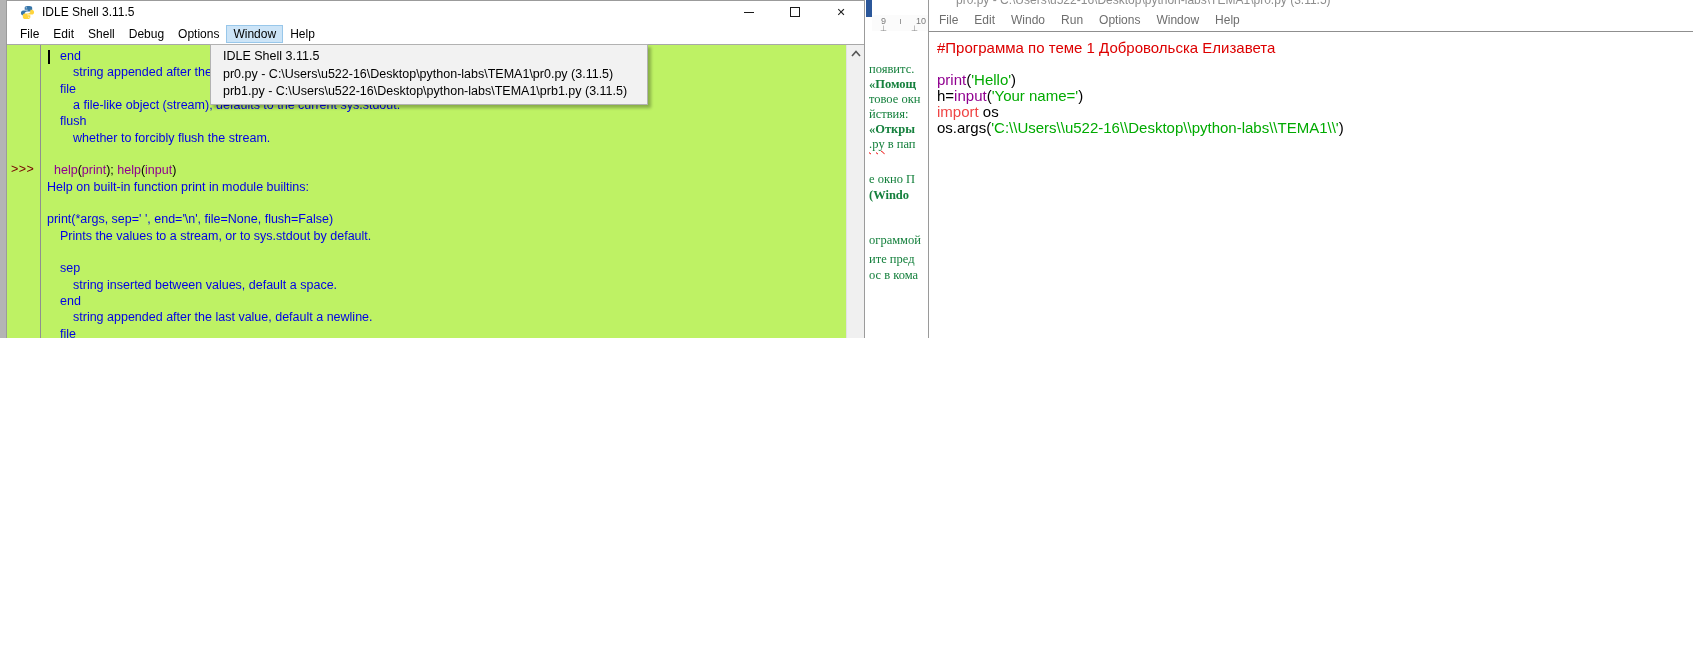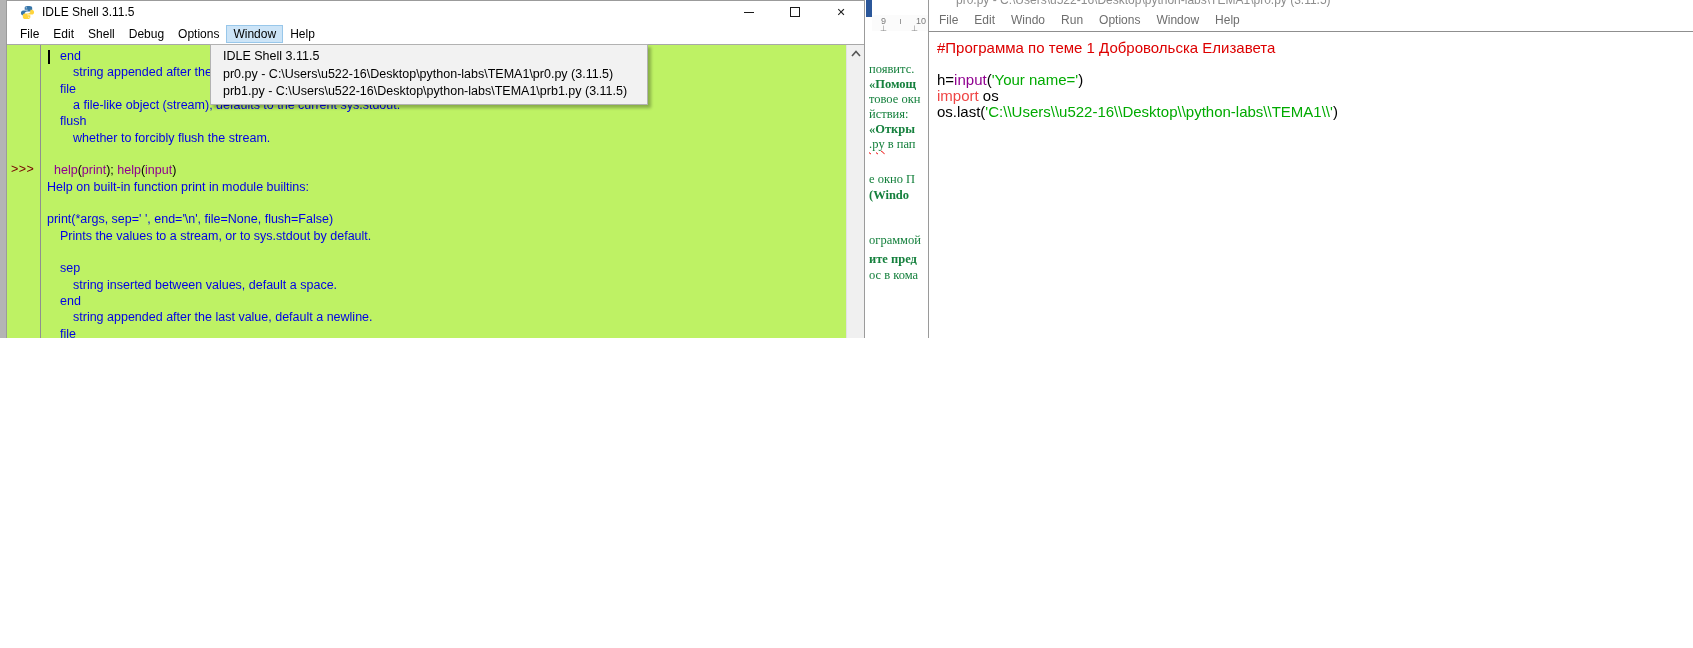--- a/index.html
+++ b/index.html
@@ -152,21 +152,21 @@
   <div id="doc-lines">
       <div class="dline" style="top: 62px;"><span>появитс.</span></div>
       <div class="dline" style="top: 77px;"><span class="b ">«Помощ</span></div>
       <div class="dline" style="top: 92px;"><span>товое окн</span></div>
       <div class="dline" style="top: 107px;"><span>йствия:</span></div>
       <div class="dline" style="top: 122px;"><span class="b ">«Откры</span></div>
       <div class="dline" style="top: 137px;"><span class="squig">.py</span><span> в пап</span></div>
       <div class="dline" style="top: 172px;"><span>е окно П</span></div>
       <div class="dline" style="top: 188px;"><span class="b ">(Windo</span></div>
       <div class="dline" style="top: 233px;"><span>ограммой</span></div>
-      <div class="dline" style="top: 252px; font-weight: bold;"><span>ите пред</span></div>
+      <div class="dline" style="top: 252px;"><span>ите пред</span></div>
       <div class="dline" style="top: 268px;"><span>ос в кома</span></div>
     </div>
 </div>
 
 <div class="win" id="editor">
   <div class="ed-titlebar">
     <div class="ed-titlebar-inner">
       <span class="ed-ticon">
         <svg viewBox="0 0 16 16" width="13" height="13">
           <path fill="#3776ab" d="M8 1C6 1 5 1.8 5 3v2h3.2v.8H3.5C2 5.8 1 6.9 1 8.4S2 11 3.5 11H5V9.4C5 8 6 7 7.5 7H11c1.1 0 2-.8 2-2V3c0-1.2-1-2-3-2H8z"></path>
@@ -181,17 +181,18 @@
       <span class="mitem">Edit</span>
       <span class="mitem">Windo</span>
       <span class="mitem">Run</span>
       <span class="mitem">Options</span>
       <span class="mitem">Window</span>
       <span class="mitem">Help</span>
     </div>
   <div class="ed-code" id="ed-code">
       <div class="crow"><span class="c-com">#Программа по теме 1 Добровольска Елизавета</span></div>
       <div class="crow"></div>
+      <div class="crow"><span class="c-builtin">print</span><span class="c-txt">(</span><span class="c-str">'Hello'</span><span class="c-txt">)</span></div>
       <div class="crow"><span class="c-txt">h=</span><span class="c-builtin">input</span><span class="c-txt">(</span><span class="c-str">'Your name='</span><span class="c-txt">)</span></div>
       <div class="crow"><span class="c-kw">import</span><span class="c-txt"> os</span></div>
-      <div class="crow"><span class="c-txt">os.last(</span><span class="c-str">'C:\\Users\\u522-16\\Desktop\\python-labs\\TEMA1\\'</span><span class="c-txt">)</span></div>
+      <div class="crow"><span class="c-txt">os.args(</span><span class="c-str">'C:\\Users\\u522-16\\Desktop\\python-labs\\TEMA1\\'</span><span class="c-txt">)</span></div>
     </div>
 </div>
 
 </body></html>

